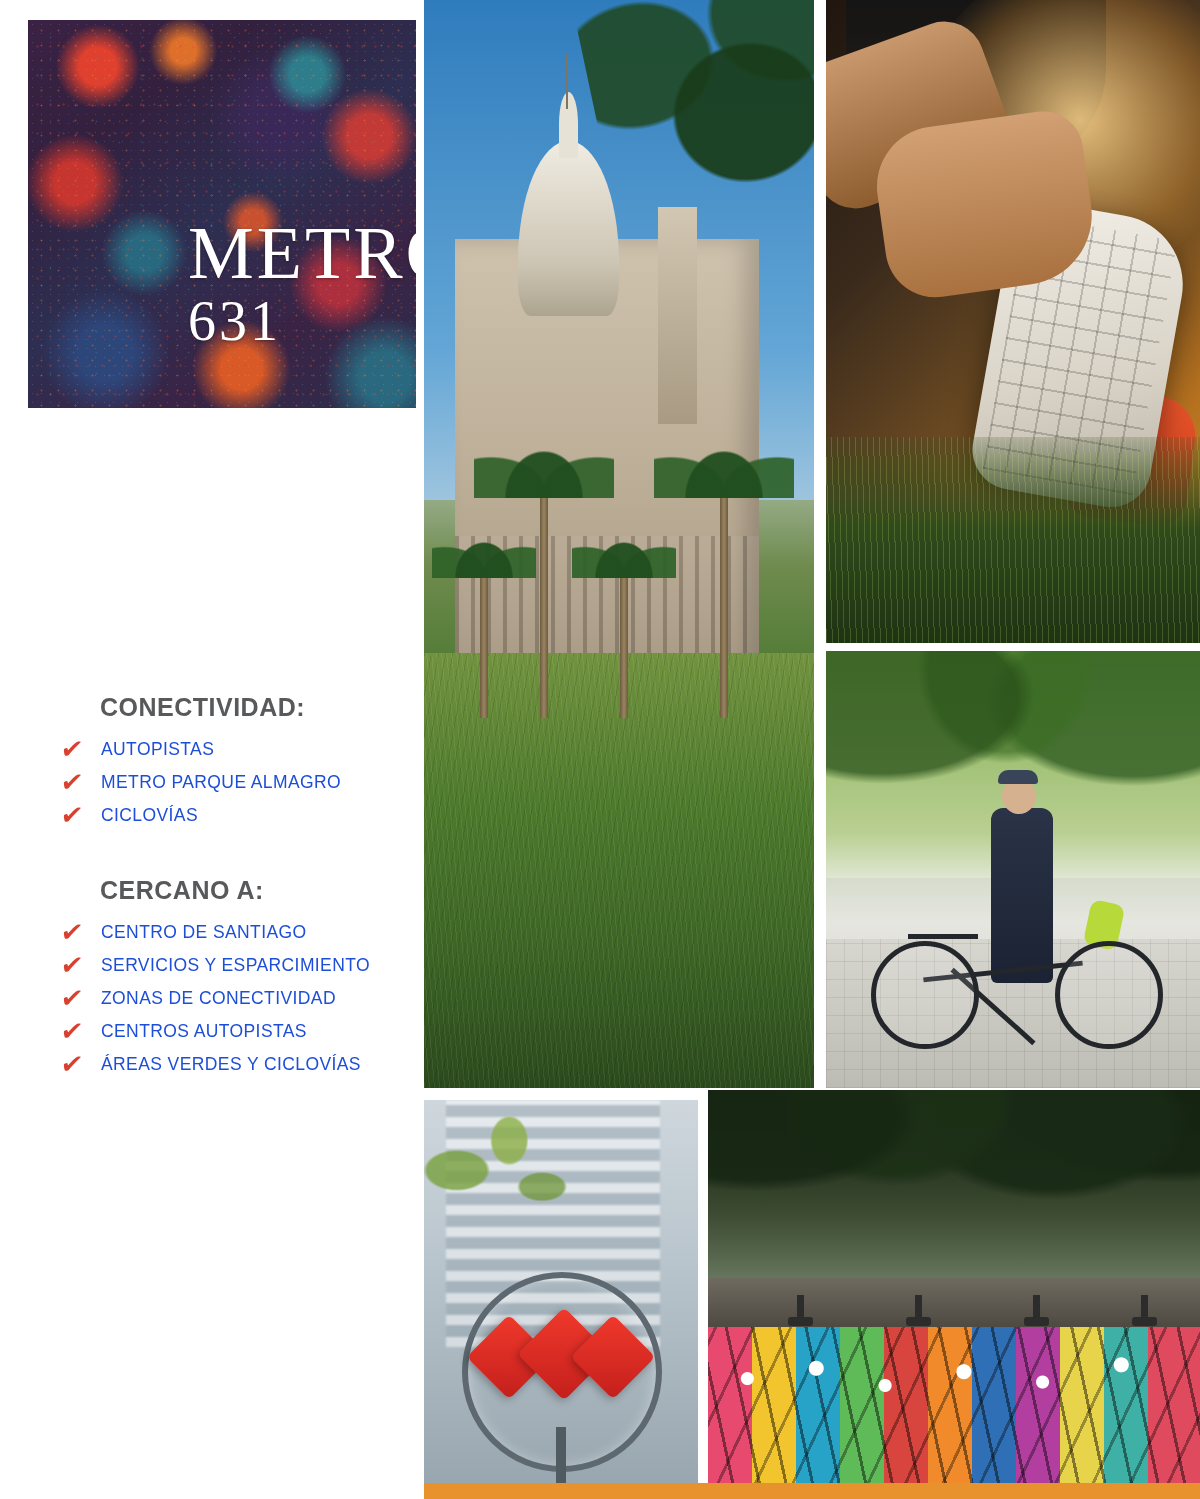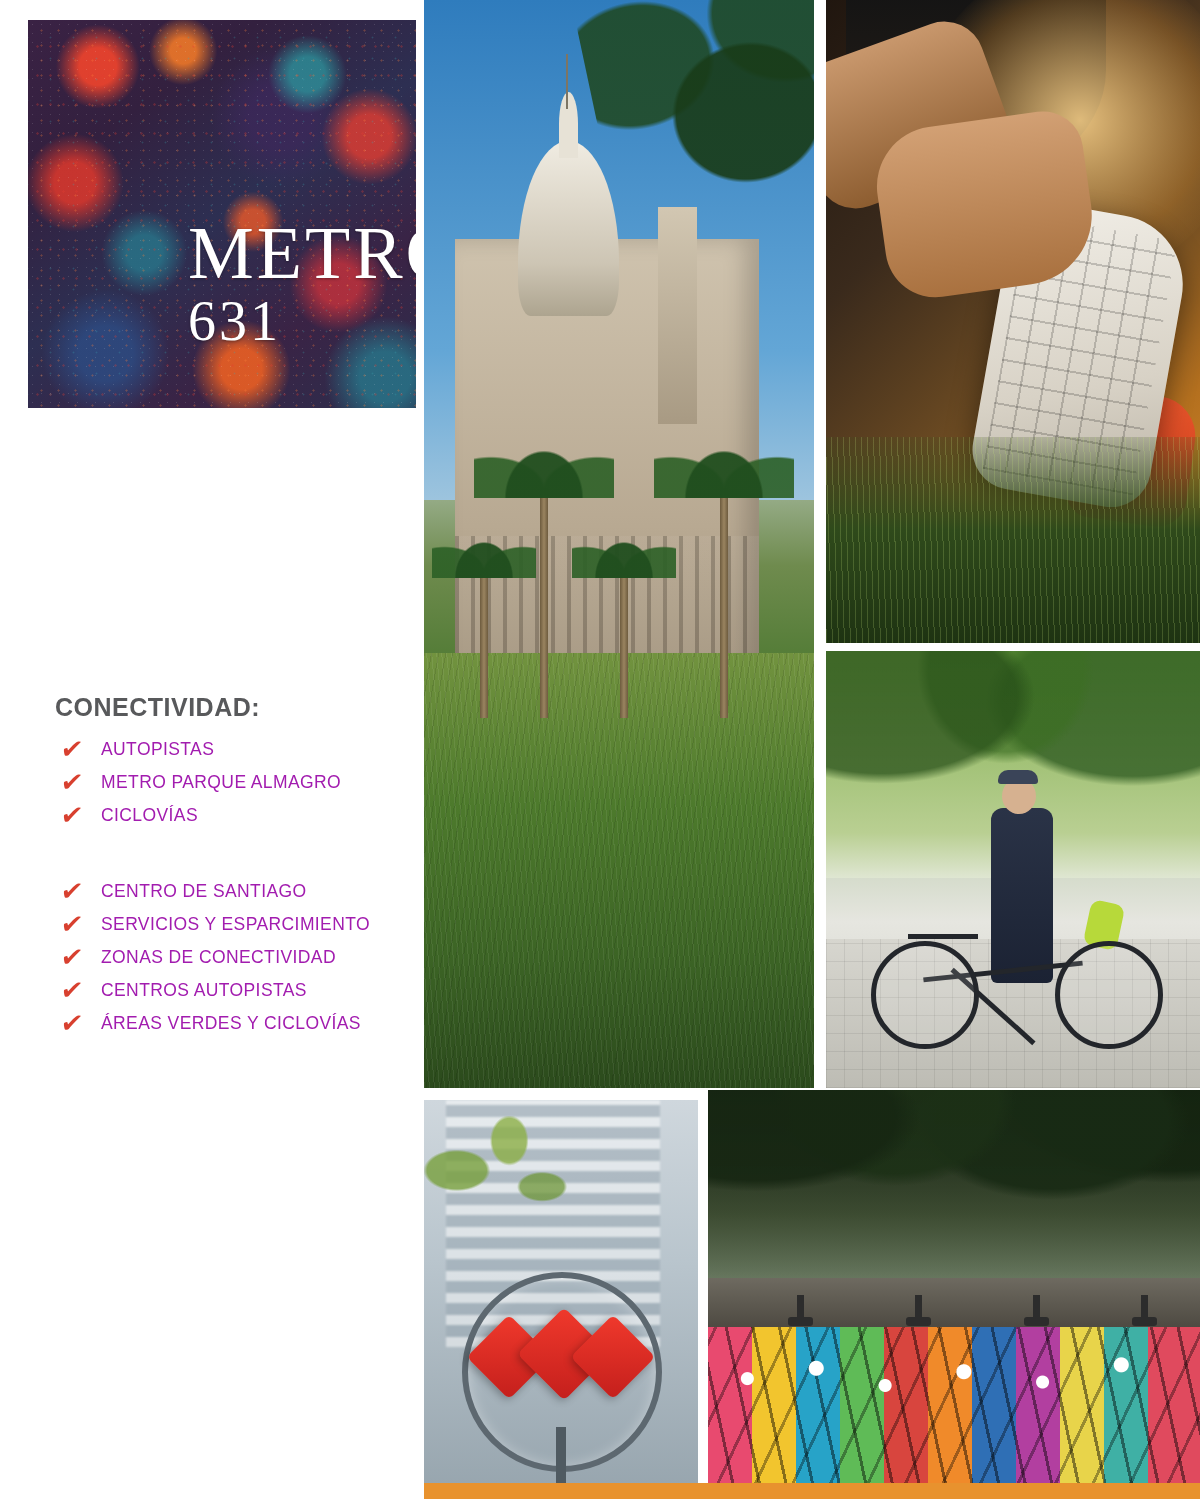--- a/index.html
+++ b/index.html
@@ -49,39 +49,39 @@
     letter-spacing: 3px;
     text-shadow: 0 1px 3px rgba(0,0,0,.35);
   }
   .logo-text .l1 { font-size: 74px; line-height: 74px; display:block; white-space: nowrap; }
   .logo-text .l2 { font-size: 56px; line-height: 62px; display:block; }
 
   
   .features { position: absolute; left: 55px; top: 693px; width: 360px; }
   .feat-title {
     font-size: 25px; font-weight: bold; color: #58595b;
-    letter-spacing: .5px; margin-bottom: 12px;
+    letter-spacing: .5px; margin-left: 45px; margin-bottom: 12px;
   }
   .feat-group { margin-bottom: 46px; }
   .feat-list { list-style: none; }
   .feat-item {
     display: flex; align-items: center;
     height: 30px; margin-bottom: 3px;
   }
   .check {
     width: 34px; flex: 0 0 34px;
     margin-left: 6px; margin-right: 6px;
     color: #d8402f;
     font-size: 26px; font-weight: bold;
     font-family: "DejaVu Sans", sans-serif;
     line-height: 26px;
     transform: skewX(-8deg);
   }
   .feat-label {
-    font-size: 17.5px; color: #a21caf; letter-spacing: .4px;
+    font-size: 17.5px; color: #1d4ed8; letter-spacing: .4px;
     white-space: nowrap;
   }
 
   
   .photo { position: absolute; overflow: hidden; background:#cfd4d8; }
 
   
   .p-church { left: 424px; top: 0; width: 390px; height: 1088px;
     background: linear-gradient(#3f86c4 0%, #5aa0d4 18%, #8cbfdf 26%, #b9c9bb 40%, #6f8b4e 52%, #4f7a33 62%, #3f6a2b 78%, #2e5221 100%); }
   .sky { position:absolute; left:0; top:0; width:100%; height:46%;
@@ -272,20 +272,21 @@
           <span class="feat-label">METRO PARQUE ALMAGRO</span>
         </li>
         <li class="feat-item">
           <span class="check">✔</span>
           <span class="feat-label">CICLOVÍAS</span>
         </li>
       </ul>
     </div>
 
     <div class="feat-group">
+      <div class="feat-title">CERCANO A:</div>
       <ul class="feat-list">
         <li class="feat-item">
           <span class="check">✔</span>
           <span class="feat-label">CENTRO DE SANTIAGO</span>
         </li>
         <li class="feat-item">
           <span class="check">✔</span>
           <span class="feat-label">SERVICIOS Y ESPARCIMIENTO</span>
         </li>
         <li class="feat-item">

